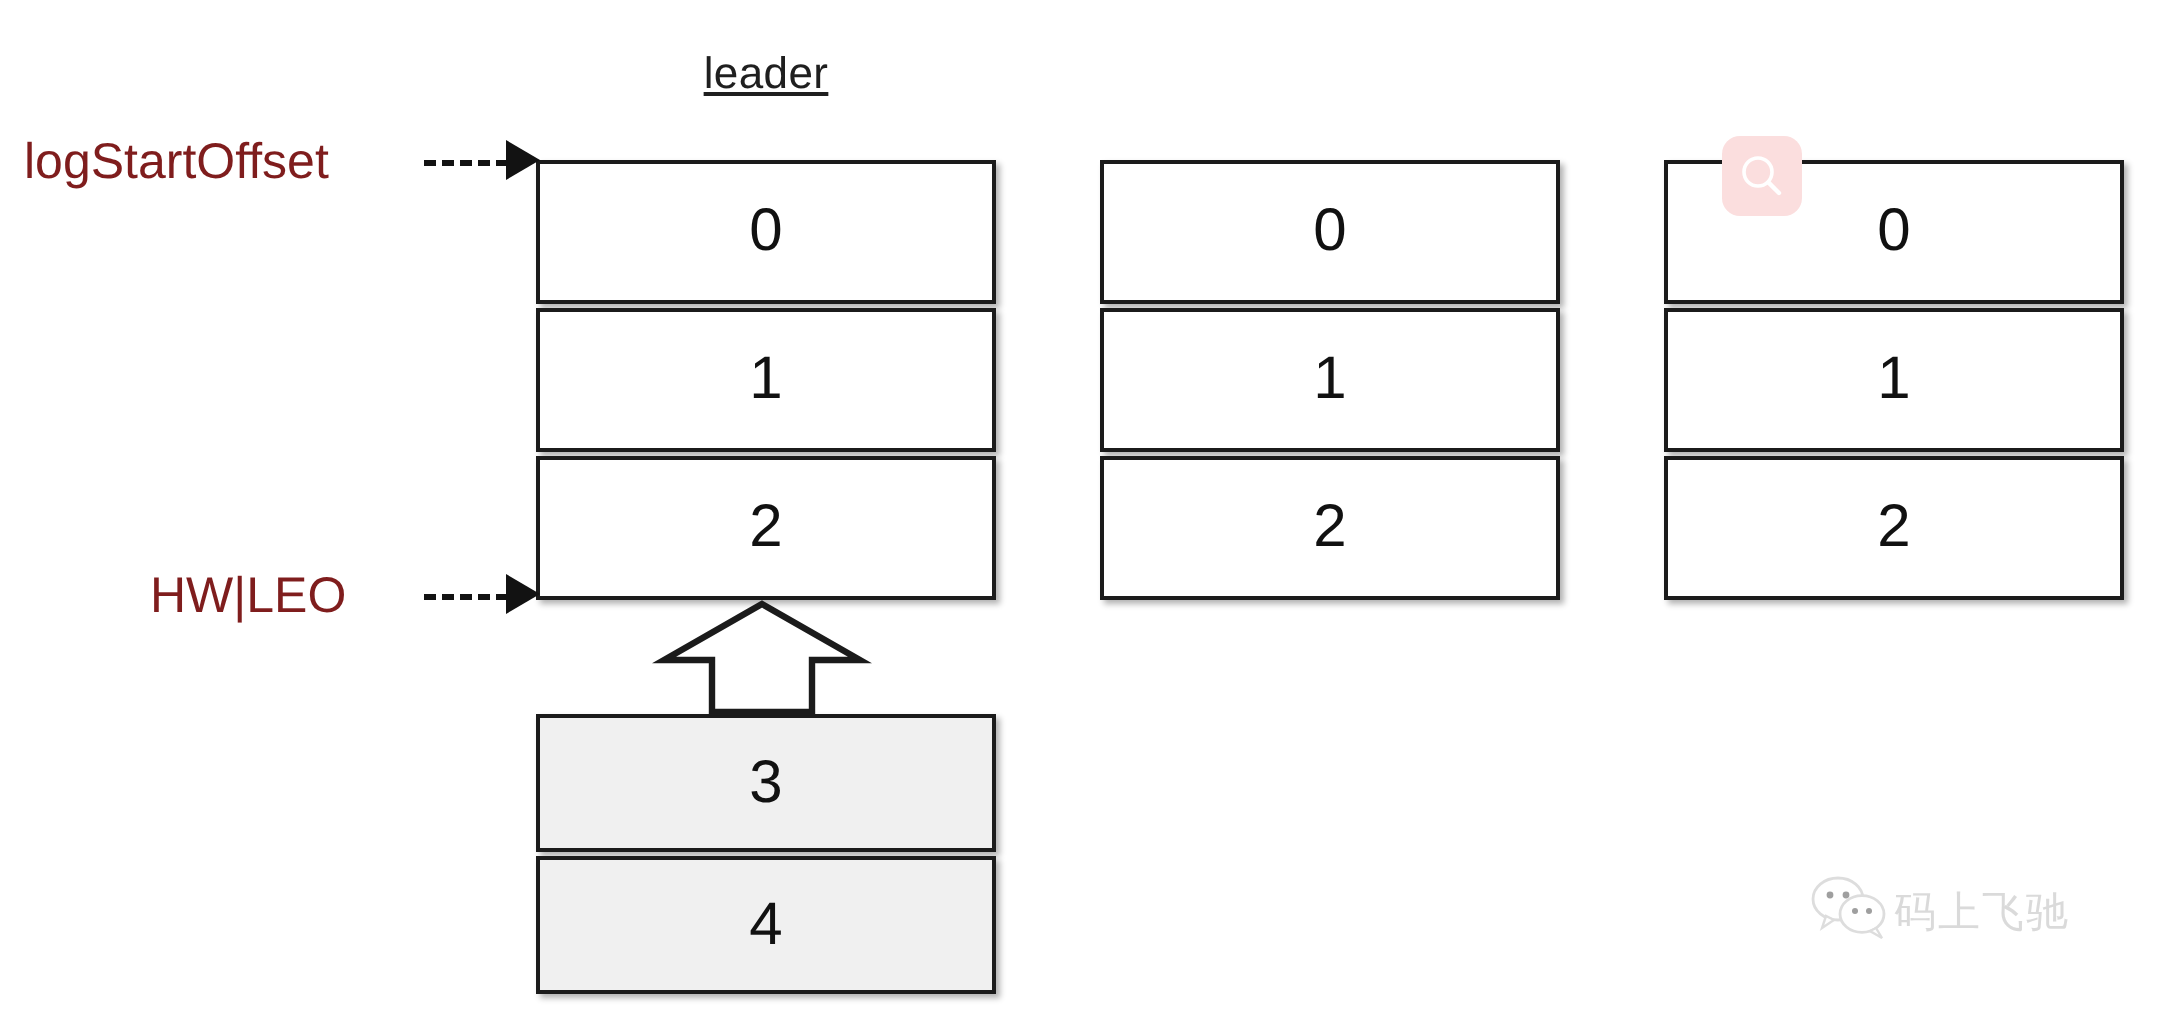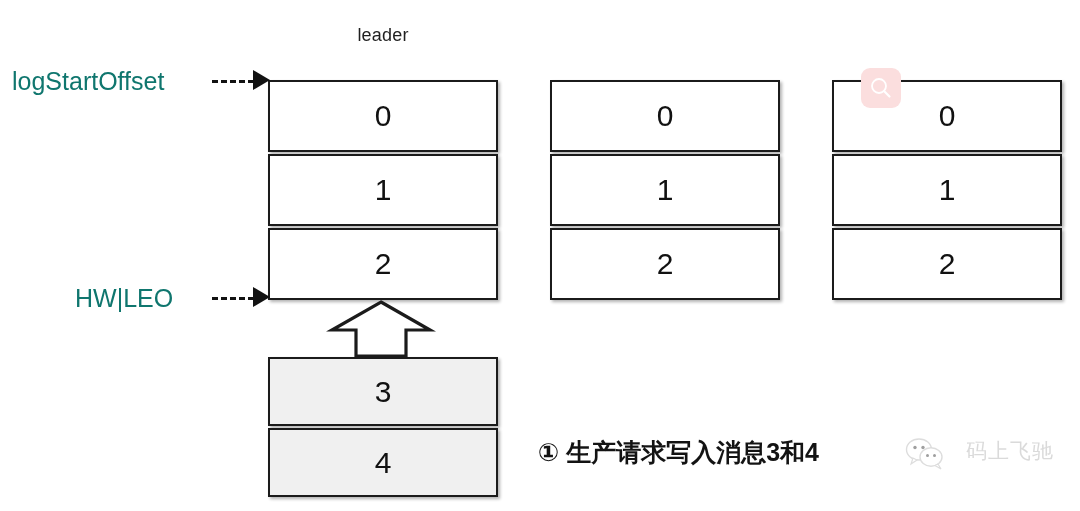--- a/index.html
+++ b/index.html
@@ -15,26 +15,27 @@
     position: relative;
     width: 1080px;
     height: 511px;
     background: #ffffff;
     overflow: hidden;
   }
 
   
   .col-header {
     position: absolute;
-    font-size: 18px;
+    font-size: 22px;
     line-height: 1;
     color: #1f1f1f;
     text-align: center;
     white-space: nowrap;
     letter-spacing: 0.2px;
+    text-decoration: underline;
   }
 
   
   .cell {
     position: absolute;
     box-sizing: border-box;
     border: 2.5px solid #1b1b1b;
     background: #ffffff;
     display: flex;
     align-items: center;
@@ -45,21 +46,21 @@
   }
   .cell.pending {
     background: #f0f0f0;
   }
 
   
   .ptr-label {
     position: absolute;
     font-size: 25px;
     line-height: 1;
-    color: #0f766e;
+    color: #7f1d1d;
     white-space: nowrap;
   }
   .ptr-dash {
     position: absolute;
     height: 0;
     border-top: 3px dashed #121212;
   }
   .ptr-head {
     position: absolute;
     width: 0;
@@ -91,22 +92,22 @@
     height: 40px;
     border-radius: 9px;
     background: #fbdede;
     display: flex;
     align-items: center;
     justify-content: center;
   }
   .wechat-watermark {
     position: absolute;
     display: flex;
-    align-items: flex-start;
-    gap: 21px;
+    align-items: flex-end;
+    gap: 2px;
     opacity: 0.95;
   }
   .wechat-watermark .wm-text {
     font-size: 21px;
     color: #d9d9d9;
     white-space: nowrap;
     letter-spacing: 1px;
   }
 </style>
 </head>
@@ -138,21 +139,20 @@
   <div class="ptr-label" style="left:75px; top:286px;">HW|LEO</div>
   <div class="ptr-dash" style="left:212px; top:297px; width:42px;"></div>
   <div class="ptr-head" style="left:253px; top:287px;"></div>
 
   <div class="block-arrow" style="left:326px; top:298px; width:110px; height:62px;">
     <svg width="110" height="62" viewBox="0 0 110 62" xmlns="http://www.w3.org/2000/svg">
       <polygon points="55,4 104,32 80,32 80,58 30,58 30,32 6,32" fill="#ffffff" stroke="#1b1b1b" stroke-width="3.2" stroke-linejoin="miter"></polygon>
     </svg>
   </div>
 
-  <div class="caption" style="left:538px; top:440px;"><span>①</span>&nbsp;<span>生产请求写入消息3和4</span></div>
 
   <div class="search-watermark" style="left:861px; top:68px;">
     <svg width="26" height="26" viewBox="0 0 26 26" xmlns="http://www.w3.org/2000/svg">
       <circle cx="11" cy="11" r="7" fill="none" stroke="#ffffff" stroke-width="1.8"></circle>
       <line x1="16.2" y1="16.2" x2="21.5" y2="21.5" stroke="#ffffff" stroke-width="2.2" stroke-linecap="round"></line>
     </svg>
   </div>
 
   <div class="wechat-watermark" style="left:905px; top:437px;">
     <svg width="40" height="33" viewBox="0 0 40 33" xmlns="http://www.w3.org/2000/svg">

